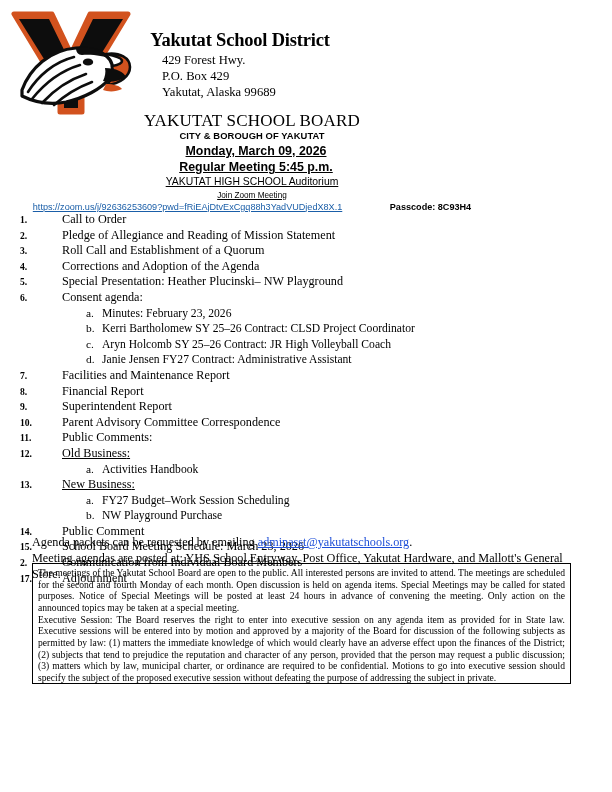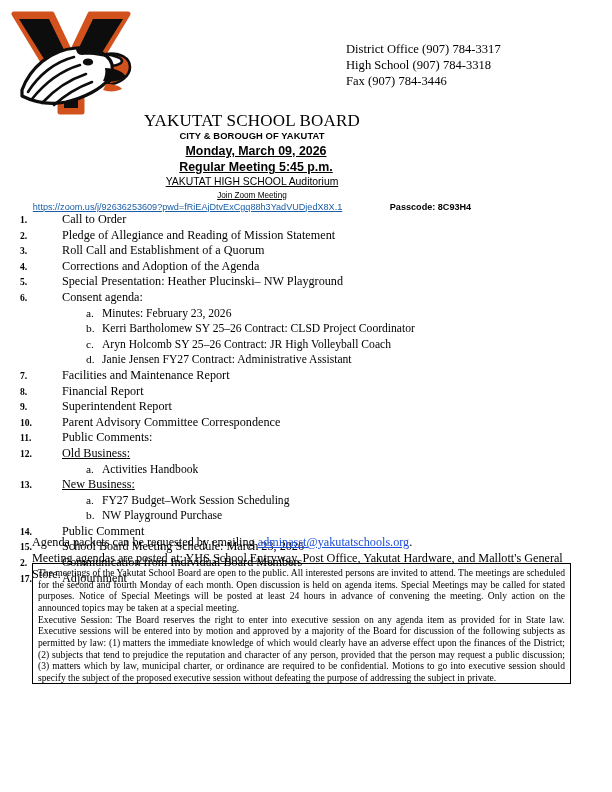--- a/index.html
+++ b/index.html
@@ -227,26 +227,29 @@
 
         <ellipse cx="82" cy="56" rx="5.2" ry="3.6" fill="#0d0d0d"></ellipse>
 
         <path d="M100 48 C114 46 124 52 124 61 C124 70 114 78 101 79 C106 73 108 66 106 60
                  C112 59 116 57 116 55 C116 52 110 50 100 48 Z" fill="#d2521e" stroke="#0d0d0d" stroke-width="2.6" stroke-linejoin="round"></path>
         <path d="M99 62 C110 62 118 66 120 71 C114 75 104 77 97 75 C99 71 100 66 99 62 Z" fill="#0d0d0d"></path>
         <path d="M100 78 C108 78 114 80 116 83 C110 86 102 86 97 84 Z" fill="#d2521e"></path>
       </svg>
     </div>
 
-
-    <div class="contact-block">
-      <div>District Office (907) 784-3317</div>
-      <div>High School (907) 784-3318</div>
-      <div>Fax (907) 784-3446</div>
-    </div>
+    <div class="district-block">
+      <div class="district-name">Yakutat School District</div>
+      <div class="district-addr">
+        <div> 429 Forest Hwy.</div>
+        <div>P.O. Box 429</div>
+        <div>Yakutat, Alaska 99689</div>
+      </div>
+    </div>
+
   </div>
 
   <div class="meeting-head">
     <div class="mh-title">YAKUTAT SCHOOL BOARD</div>
     <div class="mh-sub">CITY &amp; BOROUGH OF YAKUTAT</div>
     <div class="mh-date">Monday, March 09, 2026</div>
     <div class="mh-time">Regular Meeting 5:45 p.m.</div>
     <div class="mh-place">YAKUTAT HIGH SCHOOL Auditorium</div>
     <div class="mh-join">Join Zoom Meeting</div>
     <div class="mh-link-row">

